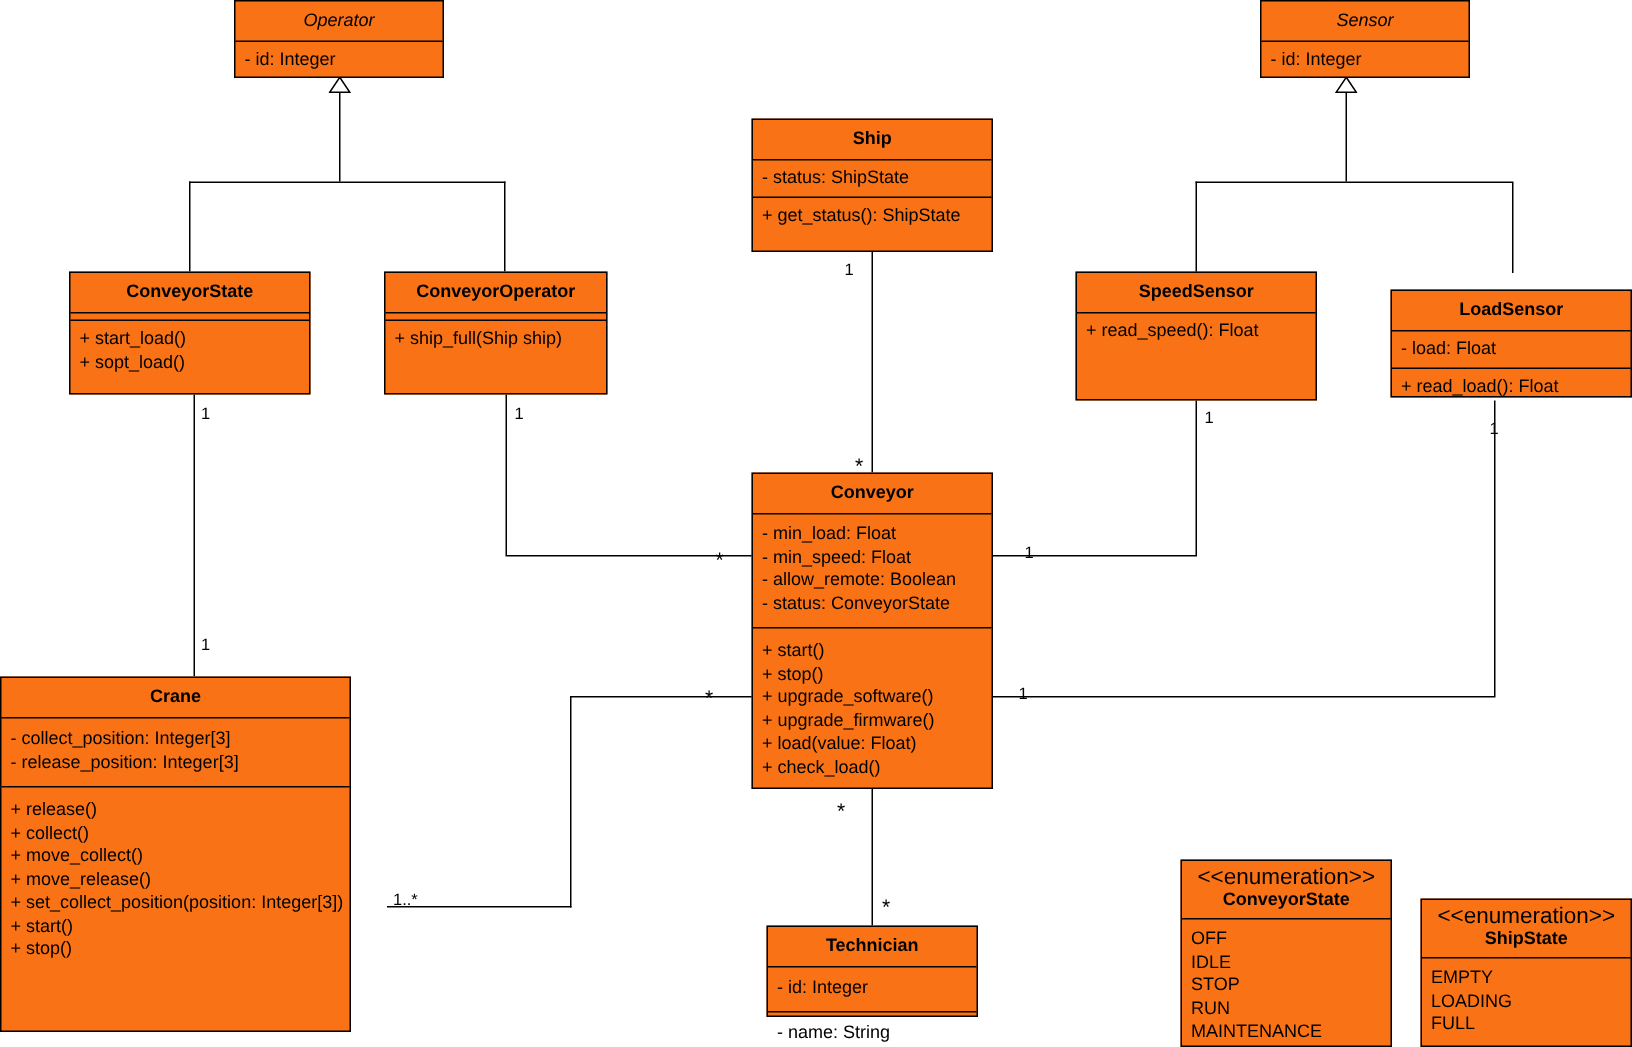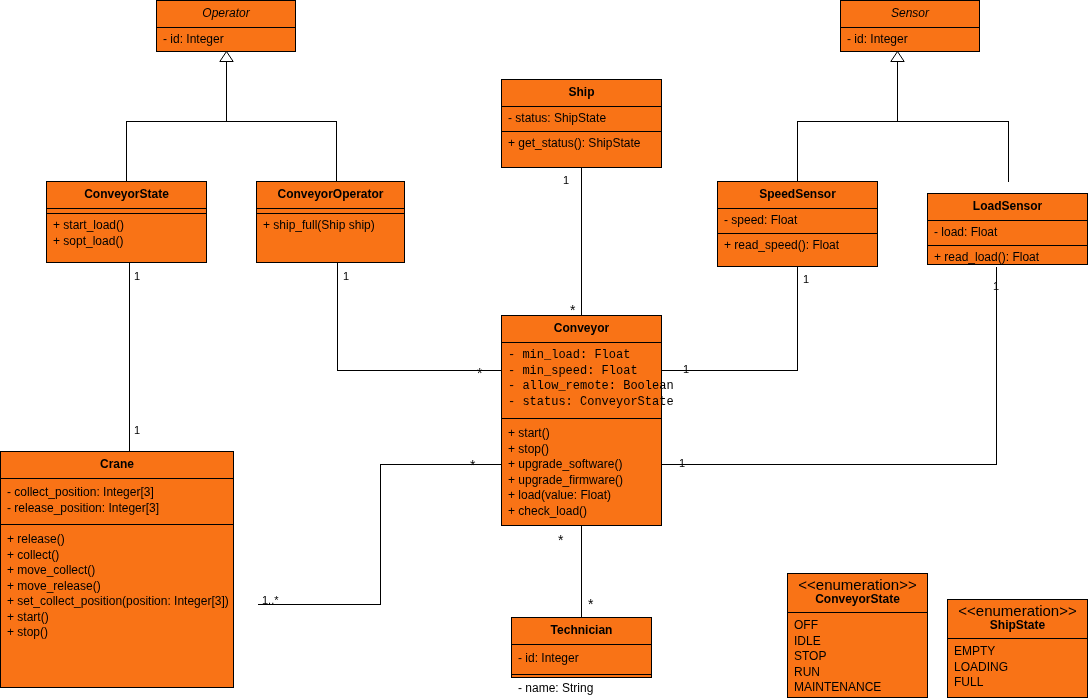--- a/index.html
+++ b/index.html
@@ -197,41 +197,38 @@
     <div class="compart">
       <div class="member">- status: ShipState</div>
     </div>
     <div class="compart last">
       <div class="member">+ get_status(): ShipState</div>
     </div>
   </div>
 
   <div class="umlbox" style="left:717px; top:181px; width:161px; height:86px;">
     <div class="compart cls-title">SpeedSensor</div>
-    <div class="compart">
-      <div class="member">- speed: Float</div>
-    </div>
     <div class="compart last">
       <div class="member">+ read_speed(): Float</div>
     </div>
   </div>
 
   <div class="umlbox" style="left:927px; top:181px; width:161px; height:72px;margin-top:12px;">
     <div class="compart cls-title">LoadSensor</div>
     <div class="compart">
       <div class="member">- load: Float</div>
     </div>
     <div class="compart last">
       <div class="member">+ read_load(): Float</div>
     </div>
   </div>
 
   <div class="umlbox" style="left:501px; top:315px; width:161px; height:211px;">
     <div class="compart cls-title">Conveyor</div>
-    <div class="compart" style="padding-top:5px; padding-bottom:8px;font-family:Liberation Mono, monospace;">
+    <div class="compart" style="padding-top:5px; padding-bottom:8px;">
       <div class="member">- min_load: Float</div>
       <div class="member">- min_speed: Float</div>
       <div class="member">- allow_remote: Boolean</div>
       <div class="member">- status: ConveyorState</div>
     </div>
     <div class="compart last" style="padding-top:7px;">
       <div class="member">+ start()</div>
       <div class="member">+ stop()</div>
       <div class="member">+ upgrade_software()</div>
       <div class="member">+ upgrade_firmware()</div>

